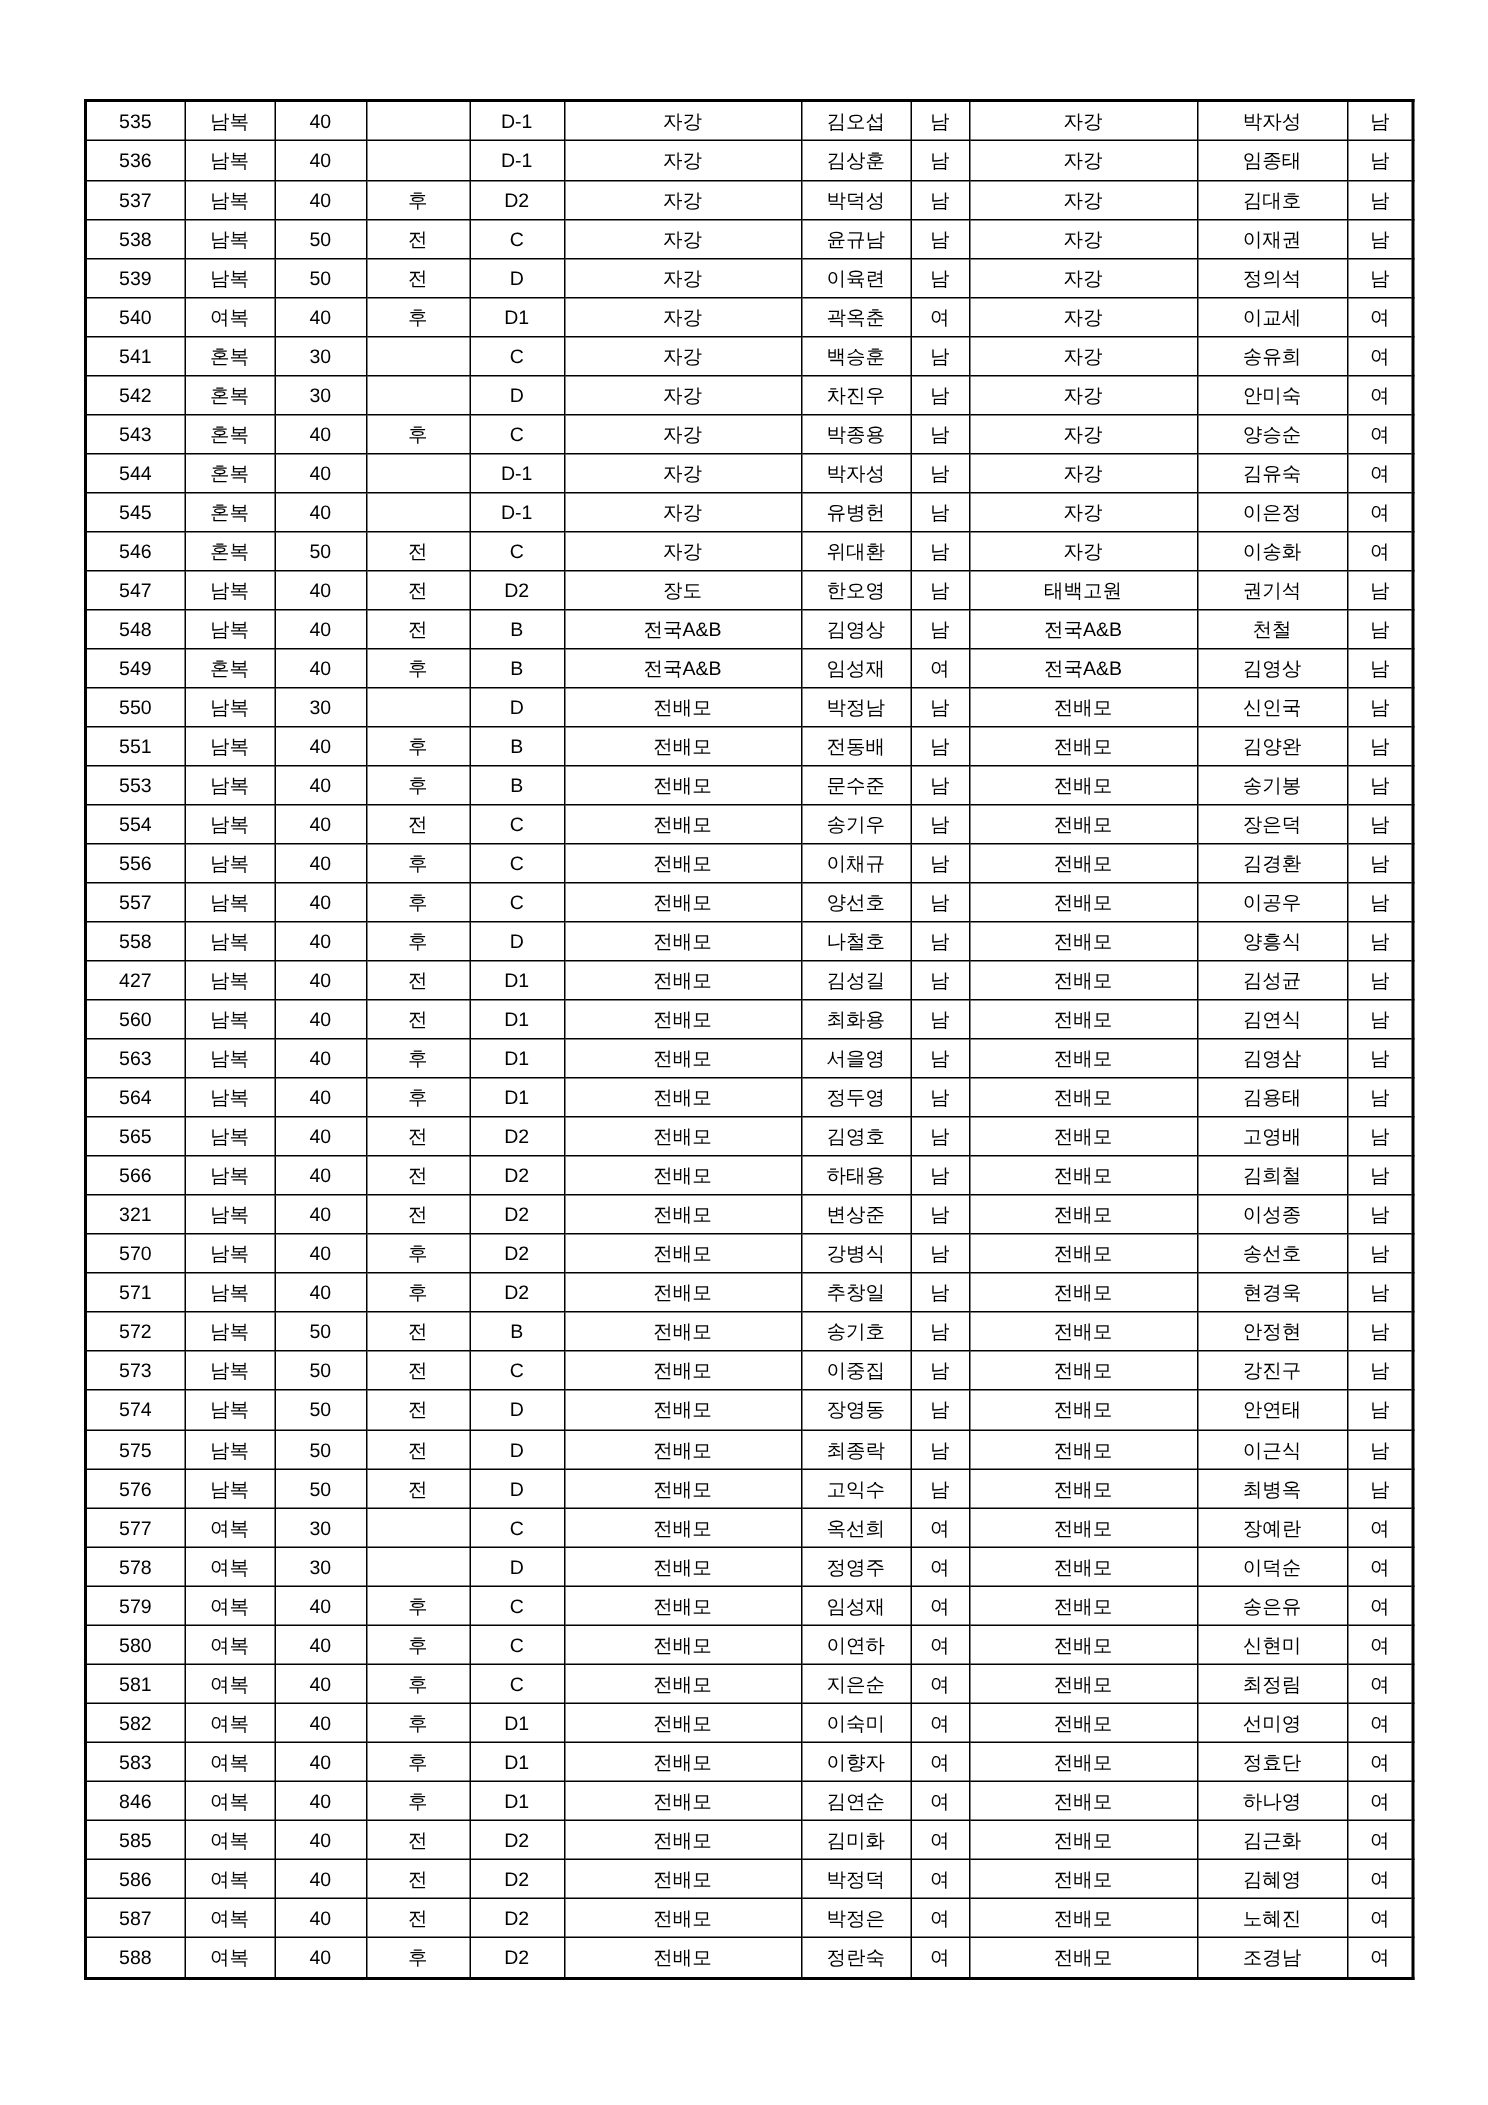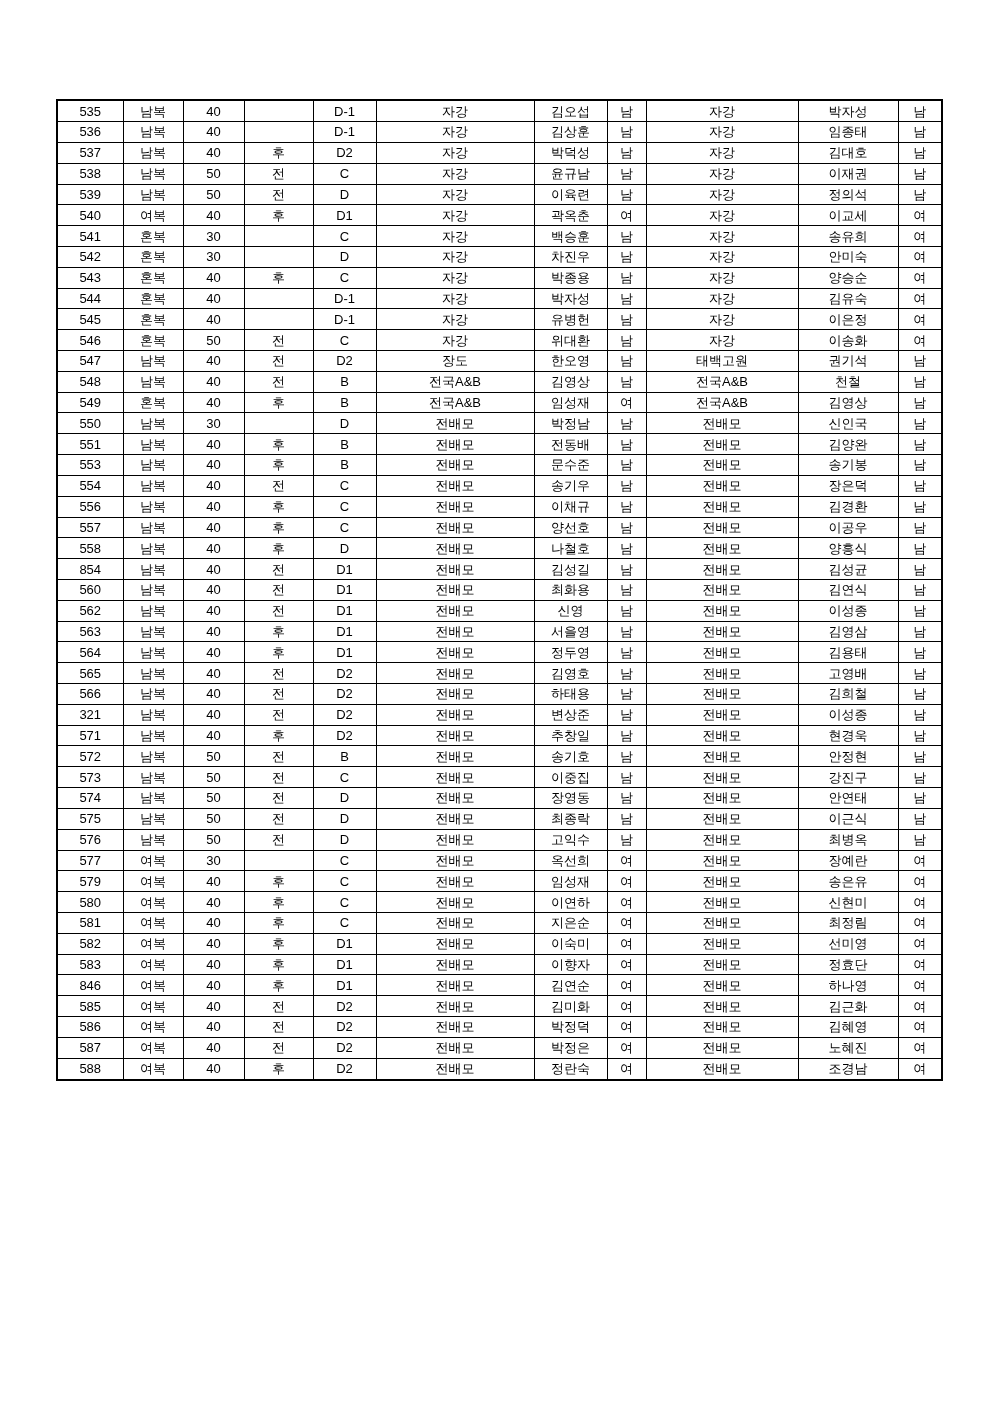--- a/index.html
+++ b/index.html
@@ -15,25 +15,24 @@
     width: 992px;
     height: 1403px;
     background: #ffffff;
     overflow: hidden;
   }
   table.roster {
     position: absolute;
     left: 56px;
     top: 66px;
     width: 885px;
-    height: 982px;
+    height: 1254px;
     border-collapse: collapse;
     table-layout: fixed;
     border: 2px solid #000000;
-    margin-top: 33px;
   }
   table.roster td {
     border: 1px solid #000000;
     text-align: center;
     vertical-align: middle;
     font-size: 13px;
     color: #000000;
     padding: 0 2px;
     white-space: nowrap;
     overflow: hidden;
@@ -339,21 +338,21 @@
       <td>후</td>
       <td>D</td>
       <td>전배모</td>
       <td>나철호</td>
       <td>남</td>
       <td>전배모</td>
       <td>양흥식</td>
       <td>남</td>
     </tr>
         <tr>
-      <td>854</td>
+      <td>427</td>
       <td>남복</td>
       <td>40</td>
       <td>전</td>
       <td>D1</td>
       <td>전배모</td>
       <td>김성길</td>
       <td>남</td>
       <td>전배모</td>
       <td>김성균</td>
       <td>남</td>
@@ -365,95 +364,95 @@
       <td>전</td>
       <td>D1</td>
       <td>전배모</td>
       <td>최화용</td>
       <td>남</td>
       <td>전배모</td>
       <td>김연식</td>
       <td>남</td>
     </tr>
         <tr>
-      <td>562</td>
-      <td>남복</td>
-      <td>40</td>
-      <td>전</td>
-      <td>D1</td>
-      <td>전배모</td>
-      <td>신영</td>
+      <td>563</td>
+      <td>남복</td>
+      <td>40</td>
+      <td>후</td>
+      <td>D1</td>
+      <td>전배모</td>
+      <td>서을영</td>
+      <td>남</td>
+      <td>전배모</td>
+      <td>김영삼</td>
+      <td>남</td>
+    </tr>
+        <tr>
+      <td>564</td>
+      <td>남복</td>
+      <td>40</td>
+      <td>후</td>
+      <td>D1</td>
+      <td>전배모</td>
+      <td>정두영</td>
+      <td>남</td>
+      <td>전배모</td>
+      <td>김용태</td>
+      <td>남</td>
+    </tr>
+        <tr>
+      <td>565</td>
+      <td>남복</td>
+      <td>40</td>
+      <td>전</td>
+      <td>D2</td>
+      <td>전배모</td>
+      <td>김영호</td>
+      <td>남</td>
+      <td>전배모</td>
+      <td>고영배</td>
+      <td>남</td>
+    </tr>
+        <tr>
+      <td>566</td>
+      <td>남복</td>
+      <td>40</td>
+      <td>전</td>
+      <td>D2</td>
+      <td>전배모</td>
+      <td>하태용</td>
+      <td>남</td>
+      <td>전배모</td>
+      <td>김희철</td>
+      <td>남</td>
+    </tr>
+        <tr>
+      <td>321</td>
+      <td>남복</td>
+      <td>40</td>
+      <td>전</td>
+      <td>D2</td>
+      <td>전배모</td>
+      <td>변상준</td>
       <td>남</td>
       <td>전배모</td>
       <td>이성종</td>
       <td>남</td>
     </tr>
         <tr>
-      <td>563</td>
-      <td>남복</td>
-      <td>40</td>
-      <td>후</td>
-      <td>D1</td>
-      <td>전배모</td>
-      <td>서을영</td>
-      <td>남</td>
-      <td>전배모</td>
-      <td>김영삼</td>
-      <td>남</td>
-    </tr>
-        <tr>
-      <td>564</td>
-      <td>남복</td>
-      <td>40</td>
-      <td>후</td>
-      <td>D1</td>
-      <td>전배모</td>
-      <td>정두영</td>
-      <td>남</td>
-      <td>전배모</td>
-      <td>김용태</td>
-      <td>남</td>
-    </tr>
-        <tr>
-      <td>565</td>
-      <td>남복</td>
-      <td>40</td>
-      <td>전</td>
-      <td>D2</td>
-      <td>전배모</td>
-      <td>김영호</td>
-      <td>남</td>
-      <td>전배모</td>
-      <td>고영배</td>
-      <td>남</td>
-    </tr>
-        <tr>
-      <td>566</td>
-      <td>남복</td>
-      <td>40</td>
-      <td>전</td>
-      <td>D2</td>
-      <td>전배모</td>
-      <td>하태용</td>
-      <td>남</td>
-      <td>전배모</td>
-      <td>김희철</td>
-      <td>남</td>
-    </tr>
-        <tr>
-      <td>321</td>
-      <td>남복</td>
-      <td>40</td>
-      <td>전</td>
-      <td>D2</td>
-      <td>전배모</td>
-      <td>변상준</td>
-      <td>남</td>
-      <td>전배모</td>
-      <td>이성종</td>
+      <td>570</td>
+      <td>남복</td>
+      <td>40</td>
+      <td>후</td>
+      <td>D2</td>
+      <td>전배모</td>
+      <td>강병식</td>
+      <td>남</td>
+      <td>전배모</td>
+      <td>송선호</td>
       <td>남</td>
     </tr>
         <tr>
       <td>571</td>
       <td>남복</td>
       <td>40</td>
       <td>후</td>
       <td>D2</td>
       <td>전배모</td>
       <td>추창일</td>
@@ -531,20 +530,33 @@
       <td>577</td>
       <td>여복</td>
       <td>30</td>
       <td></td>
       <td>C</td>
       <td>전배모</td>
       <td>옥선희</td>
       <td>여</td>
       <td>전배모</td>
       <td>장예란</td>
+      <td>여</td>
+    </tr>
+        <tr>
+      <td>578</td>
+      <td>여복</td>
+      <td>30</td>
+      <td></td>
+      <td>D</td>
+      <td>전배모</td>
+      <td>정영주</td>
+      <td>여</td>
+      <td>전배모</td>
+      <td>이덕순</td>
       <td>여</td>
     </tr>
         <tr>
       <td>579</td>
       <td>여복</td>
       <td>40</td>
       <td>후</td>
       <td>C</td>
       <td>전배모</td>
       <td>임성재</td>

